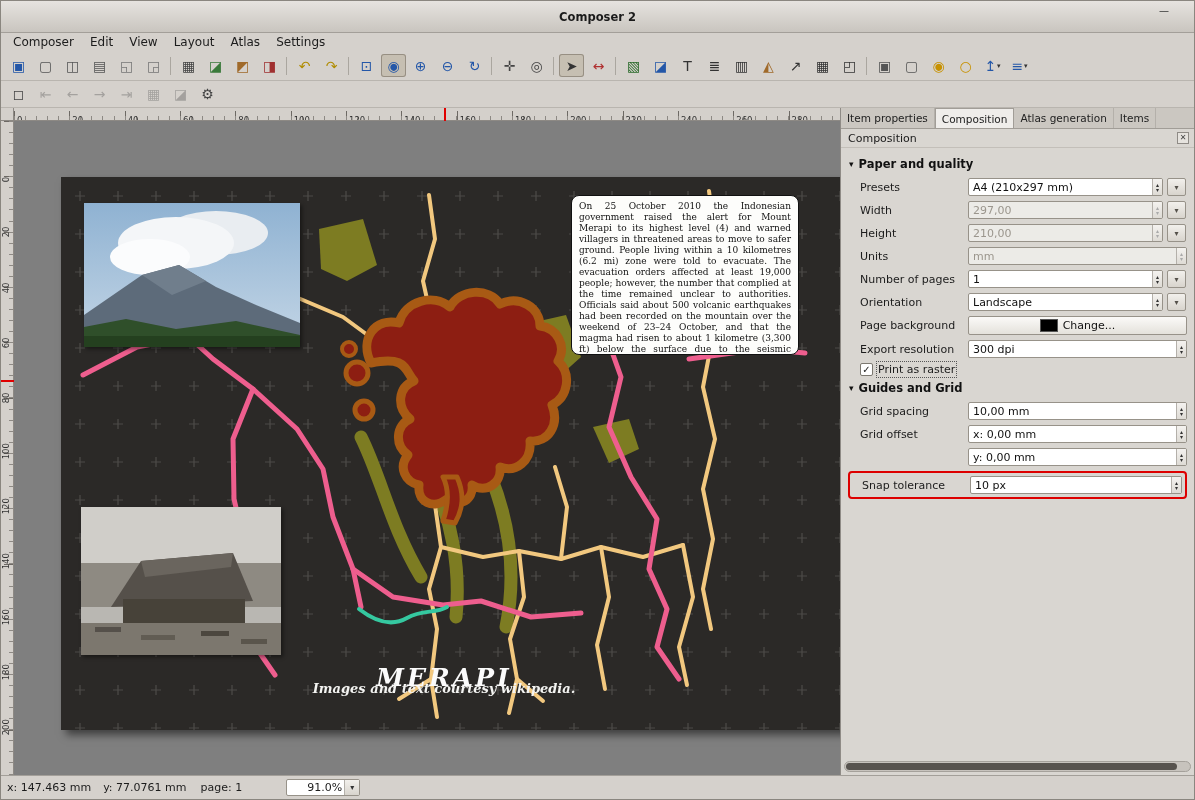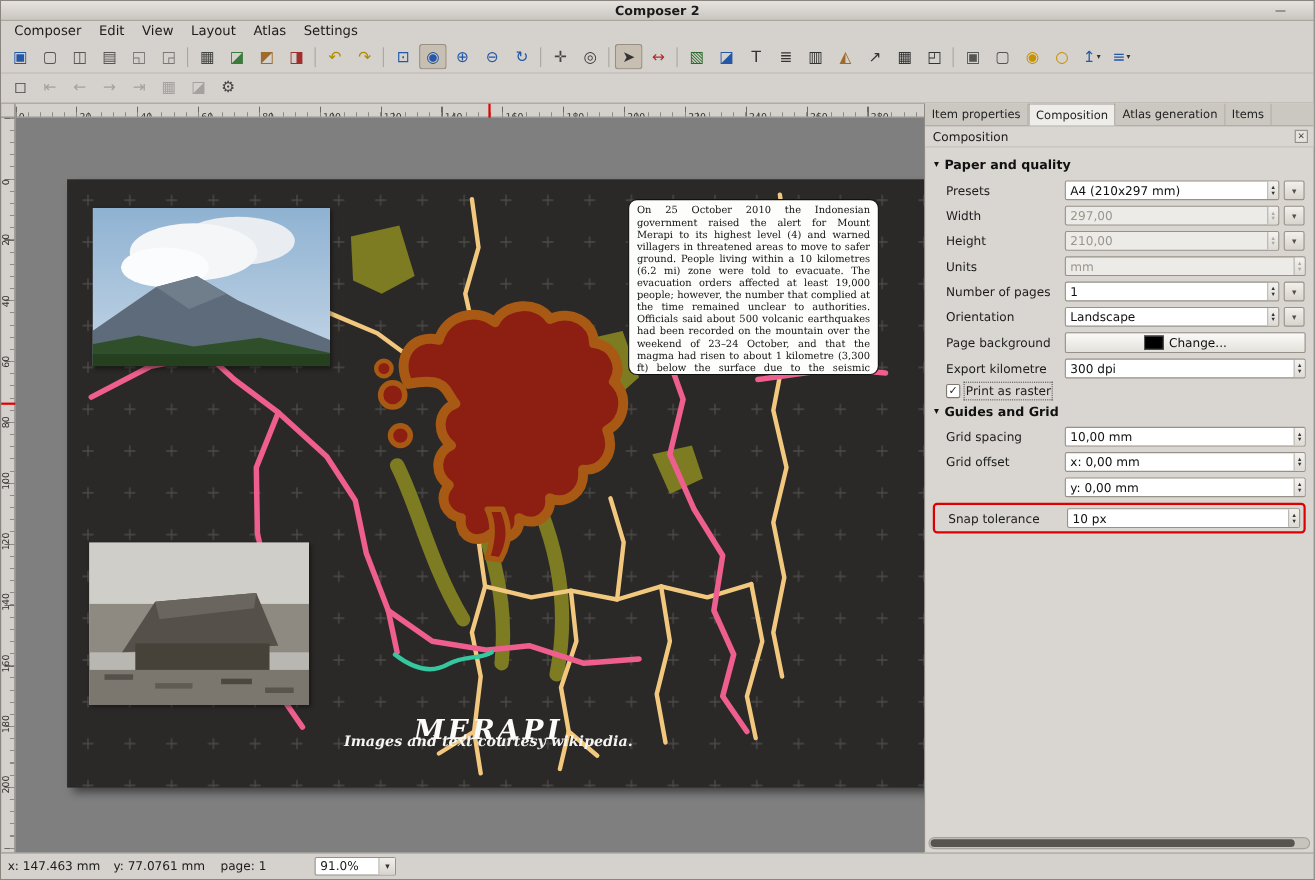--- a/index.html
+++ b/index.html
@@ -1,21 +1,21 @@
 <!DOCTYPE html>
 <html style="--highlight-red: #dd0000; --map-bg: #2b2927; --road-pink: #ee5e8e; --road-tan: #f2c87f; --lava-fill: #8d1e12; --lava-stroke: #a85a14; --teal-line: #35c8a0;"><head>
 <meta charset="utf-8">
 <style>
   * { margin:0; padding:0; box-sizing:border-box; }
   html,body { width:1195px; height:800px; overflow:hidden; }
   body { font-family:"DejaVu Sans","Liberation Sans",sans-serif; background:#8c8c8c; color:#222; }
   .window { width:1195px; height:800px; display:flex; flex-direction:column; background:#d5d1cc; border:1px solid #8a867f; }
 
   
-  .titlebar { height:18px; background:linear-gradient(#e6e3df,#c9c5bf); border-bottom:1px solid #a39f99;
+  .titlebar { height:32px; background:linear-gradient(#e6e3df,#c9c5bf); border-bottom:1px solid #a39f99;
               display:flex; align-items:center; justify-content:center; position:relative; }
   .titlebar .title { font-size:11.5px; font-weight:bold; color:#1a1a1a; }
   .winbtn { position:absolute; right:22px; top:4px; width:16px; height:14px; font-size:10px; line-height:12px;
             text-align:center; color:#333; cursor:default; }
 
   
   .menubar { height:18px; display:flex; align-items:center; padding-left:4px; background:#d5d1cc; }
   .menubar span { font-size:12px; padding:1px 8px; color:#1c1c1c; }
 
   
@@ -118,21 +118,21 @@
   .pscroll { height:11px; margin:2px 3px 3px 3px; background:#c7c3bd; border:1px solid #a5a19b; border-radius:6px;
              position:relative; }
   .pthumb { position:absolute; left:1px; top:1px; bottom:1px; width:96%; background:#57534e; border-radius:5px; }
 
   
   .statusbar { height:24px; background:#d5d1cc; border-top:1px solid #a39f99; display:flex; align-items:center;
                padding-left:6px; font-size:11px; color:#1c1c1c; }
   .statusbar .sx { margin-right:12px; } .statusbar .sy { margin-right:14px; } .statusbar .sp { margin-right:44px; }
   .zoom { width:74px; height:17px; background:#fff; border:1px solid #979289; border-radius:2px;
           display:flex; align-items:center; }
-  .zval { flex:1; padding-left:4px; font-size:11px; }
+  .zval { flex:1; padding-left:20px; font-size:11px; }
   .zarrow { width:15px; height:100%; border-left:1px solid #b4b0aa; background:linear-gradient(#f2f0ec,#d8d4cd);
             font-size:8px; display:flex; align-items:center; justify-content:center; color:#333; }
 </style>
 </head>
 <body>
 
 <div class="window">
 
   <div class="titlebar">
     <span class="title">Composer 2</span>
@@ -508,21 +508,21 @@
 
         <div class="prow">
           <span class="plabel">Page background</span>
           <span class="pbbtn wide">
             <span class="swatch"></span>
             <span>Change...</span>
           </span>
         </div>
 
         <div class="prow">
-          <span class="plabel">Export kilometre</span>
+          <span class="plabel">Export resolution</span>
           <span class="field wide">
             <span class="fval">300 dpi</span>
             <span class="spn">
                 <i>▴</i>
                 <i>▾</i>
               </span>
           </span>
         </div>
 
         <div class="prow">

